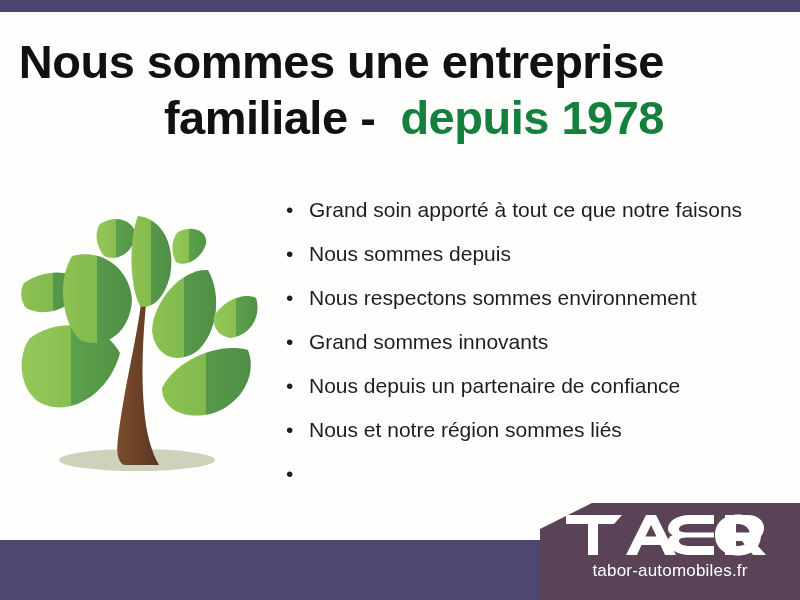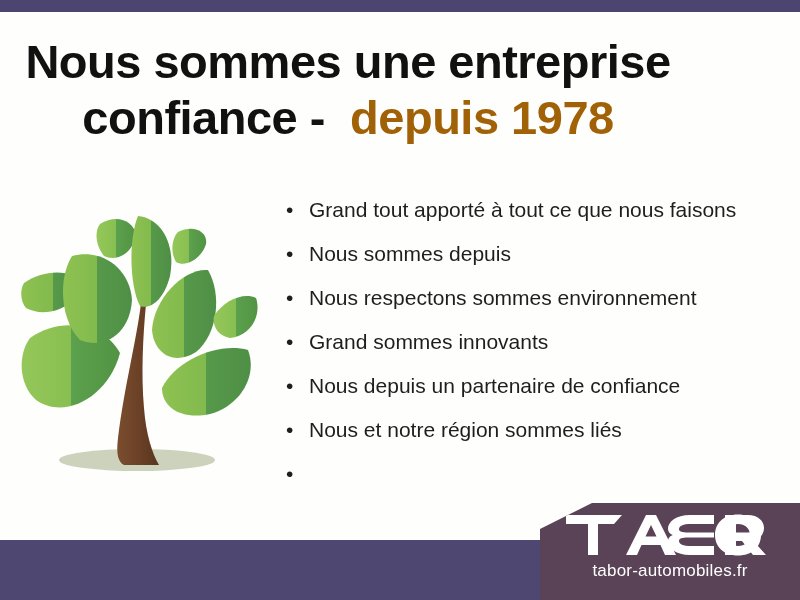--- a/index.html
+++ b/index.html
@@ -33,36 +33,36 @@
     left: 0;
     top: 540px;
     width: 800px;
     height: 60px;
     background: #4d4771;
   }
 
   
   .heading {
     position: absolute;
-    left: 16px;
+    left: 0;
     top: 34px;
     width: 664px;
-    text-align: center;
+    text-align: right;
     font-size: 47px;
     font-weight: bold;
     line-height: 56px;
     letter-spacing: -0.5px;
     color: #111111;
     font-family: "Liberation Sans", sans-serif;
   }
   .heading .line2 {
     display: block;
   }
   .heading .accent {
-    color: #a16207;
+    color: #15803d;
   }
   .heading .sep {
     color: #111111;
   }
 
   
   .bullets {
     position: absolute;
     left: 284px;
     top: 188px;
@@ -133,21 +133,21 @@
 </head>
 <body>
 
 <div id="slide">
 
   <div class="band-top"></div>
   <div class="band-bottom"></div>
 
   <div class="heading">
     <span class="line1">Nous sommes une entreprise</span>
-    <span class="line2"><span>confiance</span><span class="sep">&nbsp;</span><span class="sep">-</span><span class="sep">&nbsp;&nbsp;</span><span class="accent">depuis 1978</span></span>
+    <span class="line2"><span>familiale</span><span class="sep">&nbsp;</span><span class="sep">-</span><span class="sep">&nbsp;&nbsp;</span><span class="accent">depuis 1978</span></span>
   </div>
 
   <div class="tree">
     <svg width="252" height="300" viewBox="0 0 252 300" xmlns="http://www.w3.org/2000/svg">
       <defs>
         <linearGradient id="lfA" x1="0" y1="0" x2="1" y2="0">
           <stop offset="0%" stop-color="#8ec252"></stop>
           <stop offset="50%" stop-color="#82ba4d"></stop>
           <stop offset="50%" stop-color="#57994a"></stop>
           <stop offset="100%" stop-color="#4e8f46"></stop>
@@ -208,21 +208,21 @@
       <g>
         <path d="M236 162 C246 188, 228 218, 198 226 C170 232, 150 220, 150 200
                  C164 172, 206 154, 236 162 Z" fill="url(#lfA)"></path>
       </g>
     </svg>
   </div>
 
   <ul class="bullets">
     <li>
       <span class="dot">•</span>
-      <span>Grand tout apporté à tout ce que nous faisons</span>
+      <span>Grand soin apporté à tout ce que notre faisons</span>
     </li>
     <li>
       <span class="dot">•</span>
       <span>Nous sommes depuis</span>
     </li>
     <li>
       <span class="dot">•</span>
       <span>Nous respectons sommes environnement</span>
     </li>
     <li>

